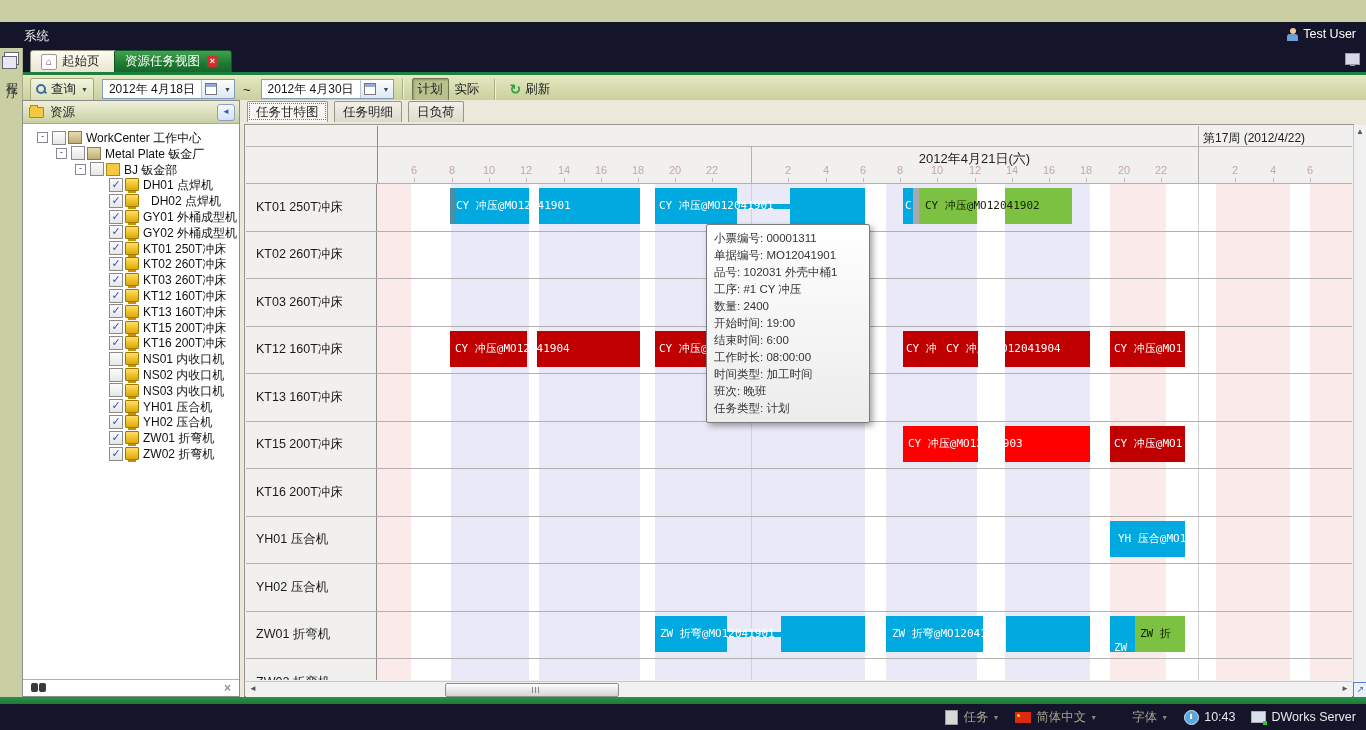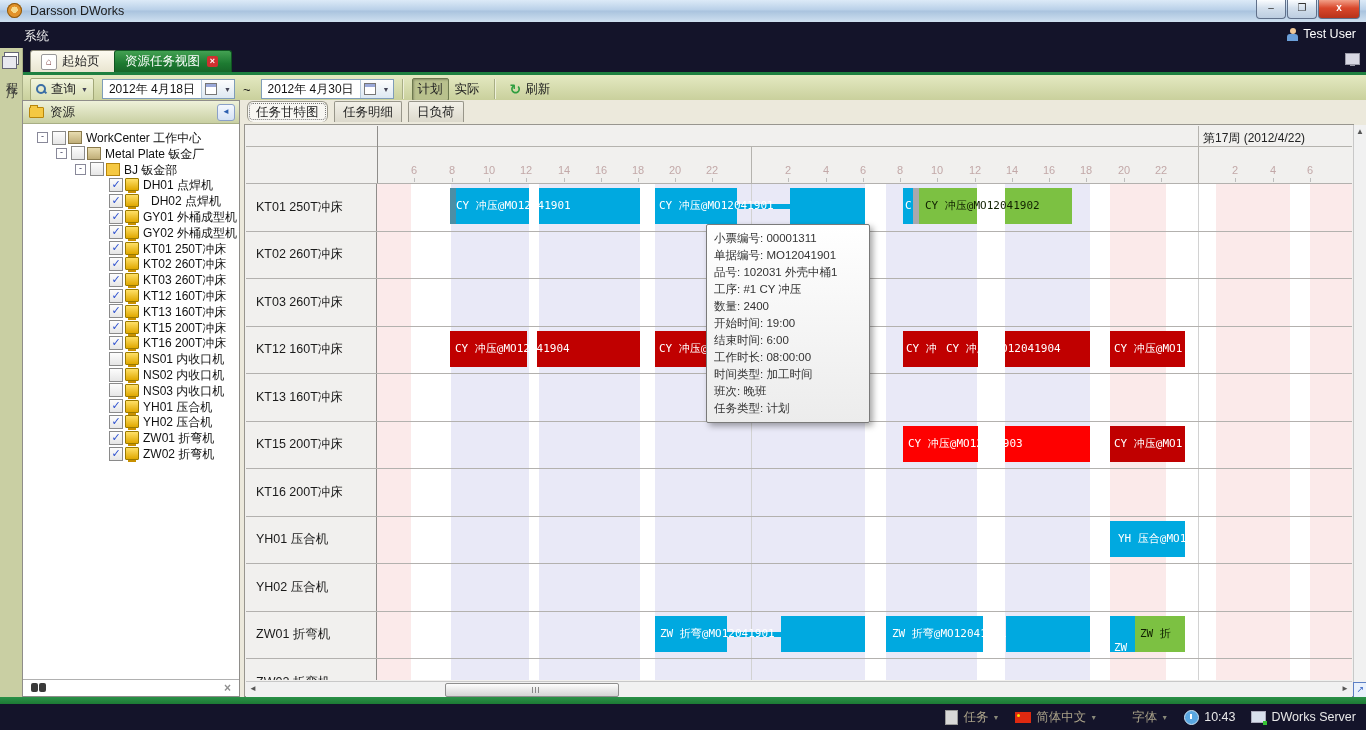--- a/index.html
+++ b/index.html
@@ -78,21 +78,21 @@
   .ticon.folder{background:#f5c842;border:1px solid #b8860b;}
   .ticon.building{background:linear-gradient(#e8dcb0,#c0ae78);border:1px solid #8a7a4a;}
   .tlabel{position:absolute;top:1px;font-size:12px;color:#111;white-space:nowrap;}
   .findbar{position:absolute;left:0;bottom:0;width:100%;height:16px;border-top:1px solid #b0b0b0;background:#fff;}
   .binocular-icon{position:absolute;left:8px;top:3px;width:7px;height:9px;background:#3a3a3a;border-radius:2px;box-shadow:8px 0 0 #3a3a3a;}
   .find-close-icon{position:absolute;right:8px;top:1px;color:#909090;font-weight:bold;font-size:12px;}
   
   .mainbg{left:240px;top:100px;width:1126px;height:597px;background:#ece9dc;}
   .subtab{position:absolute;top:2px;height:20px;padding:0 8px;font-size:12.5px;line-height:20px;
     background:linear-gradient(#f2f0e8,#dcd9cc);border:1px solid #98968a;border-bottom:none;border-radius:2px 2px 0 0;color:#222;}
-  .subtab.on{background:#f7f6f2;outline:1px dotted #777;outline-offset:-3px;border-radius:6px;}
+  .subtab.on{background:#f7f6f2;outline:1px dotted #777;outline-offset:-3px;}
   .gantt-frame{left:244px;top:124px;width:1110px;height:573px;border:1px solid #98968f;background:#f1f0ee;box-sizing:border-box;}
   #g-header{left:246px;top:126px;width:1106px;height:57px;background:#f1f0ee;overflow:hidden;}
   #rows-clip{left:246px;top:183px;width:1106px;height:497px;background:#fff;overflow:hidden;}
   .hline{position:absolute;height:1px;background:#b5b3ae;}
   .vline{position:absolute;width:1px;background:#b5b3ae;}
   .g-day-label{position:absolute;top:24px;font-size:13px;color:#222;text-align:center;}
   .g-week-label{position:absolute;top:4px;font-size:12px;color:#222;}
   .g-tick{position:absolute;top:38px;font-size:11px;color:#c2a8a8;transform:translateX(-50%);}
   .g-tickmark{position:absolute;top:52px;width:1px;height:4px;background:#bdbdbd;}
   .stripe{position:absolute;top:0;height:497px;z-index:1;}
@@ -138,29 +138,20 @@
   .sb-ic.clock{width:13px;height:13px;border-radius:50%;background:#5aa7e0;border:1px solid #cfe4f4;}
   .sb-ic.clock:before{content:"";position:absolute;left:5px;top:3px;width:1.5px;height:5px;background:#fff;}
   .sb-ic.server{width:13px;height:10px;border:1px solid #aab;background:#d8e0ec;}
   .sb-ic.server:after{content:"";position:absolute;right:-2px;bottom:-3px;width:4px;height:4px;background:#35c435;}
 </style>
 </head>
 <body>
 
 <div class="window">
 
-  <div class="abs titlebar">
-    <div class="abs gear-icon"></div>
-    <div class="abs title-text">Darsson DWorks</div>
-    <div class="abs win-btns">
-      <div class="win-btn">–</div>
-      <div class="win-btn">❐</div>
-      <div class="win-btn close">x</div>
-    </div>
-  </div>
 
   <div class="abs menubar">
     <div id="menu-items">
         <div class="menu-item">系统</div>
         <div class="menu-item">基本</div>
         <div class="menu-item">资源</div>
         <div class="menu-item">任务</div>
         <div class="menu-item">计划</div>
         <div class="menu-item">执行</div>
         <div class="menu-item">报表</div>
@@ -365,20 +356,21 @@
       <div class="g-tickmark" style="left: 318px;"></div>
       <div class="g-tick" style="left: 355px;">16</div>
       <div class="g-tickmark" style="left: 355px;"></div>
       <div class="g-tick" style="left: 392px;">18</div>
       <div class="g-tickmark" style="left: 392px;"></div>
       <div class="g-tick" style="left: 429px;">20</div>
       <div class="g-tickmark" style="left: 429px;"></div>
       <div class="g-tick" style="left: 466px;">22</div>
       <div class="g-tickmark" style="left: 466px;"></div>
       <div class="vline" style="left: 505px; top: 20px; height: 37px;"></div>
+      <div class="g-day-label" style="left: 505px; width: 447px;">2012年4月21日(六)</div>
       <div class="g-tick" style="left: 542px;">2</div>
       <div class="g-tickmark" style="left: 542px;"></div>
       <div class="g-tick" style="left: 580px;">4</div>
       <div class="g-tickmark" style="left: 580px;"></div>
       <div class="g-tick" style="left: 617px;">6</div>
       <div class="g-tickmark" style="left: 617px;"></div>
       <div class="g-tick" style="left: 654px;">8</div>
       <div class="g-tickmark" style="left: 654px;"></div>
       <div class="g-tick" style="left: 691px;">10</div>
       <div class="g-tickmark" style="left: 691px;"></div>

